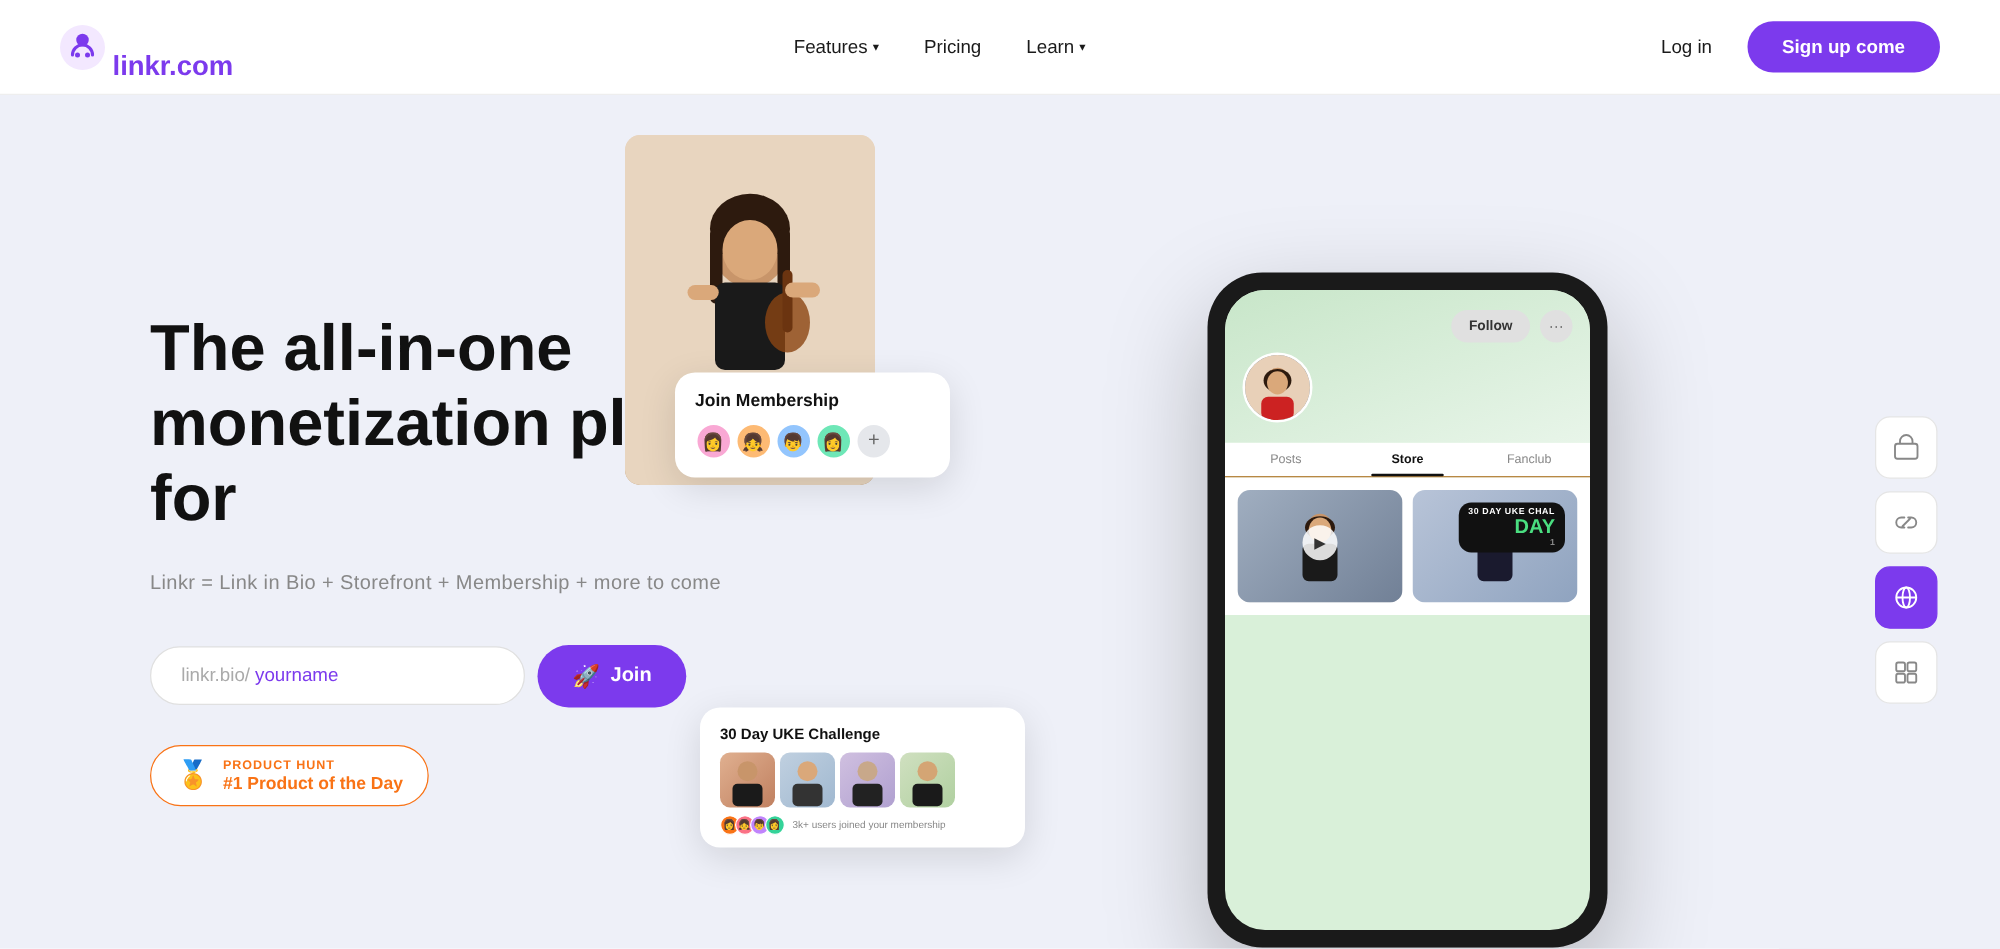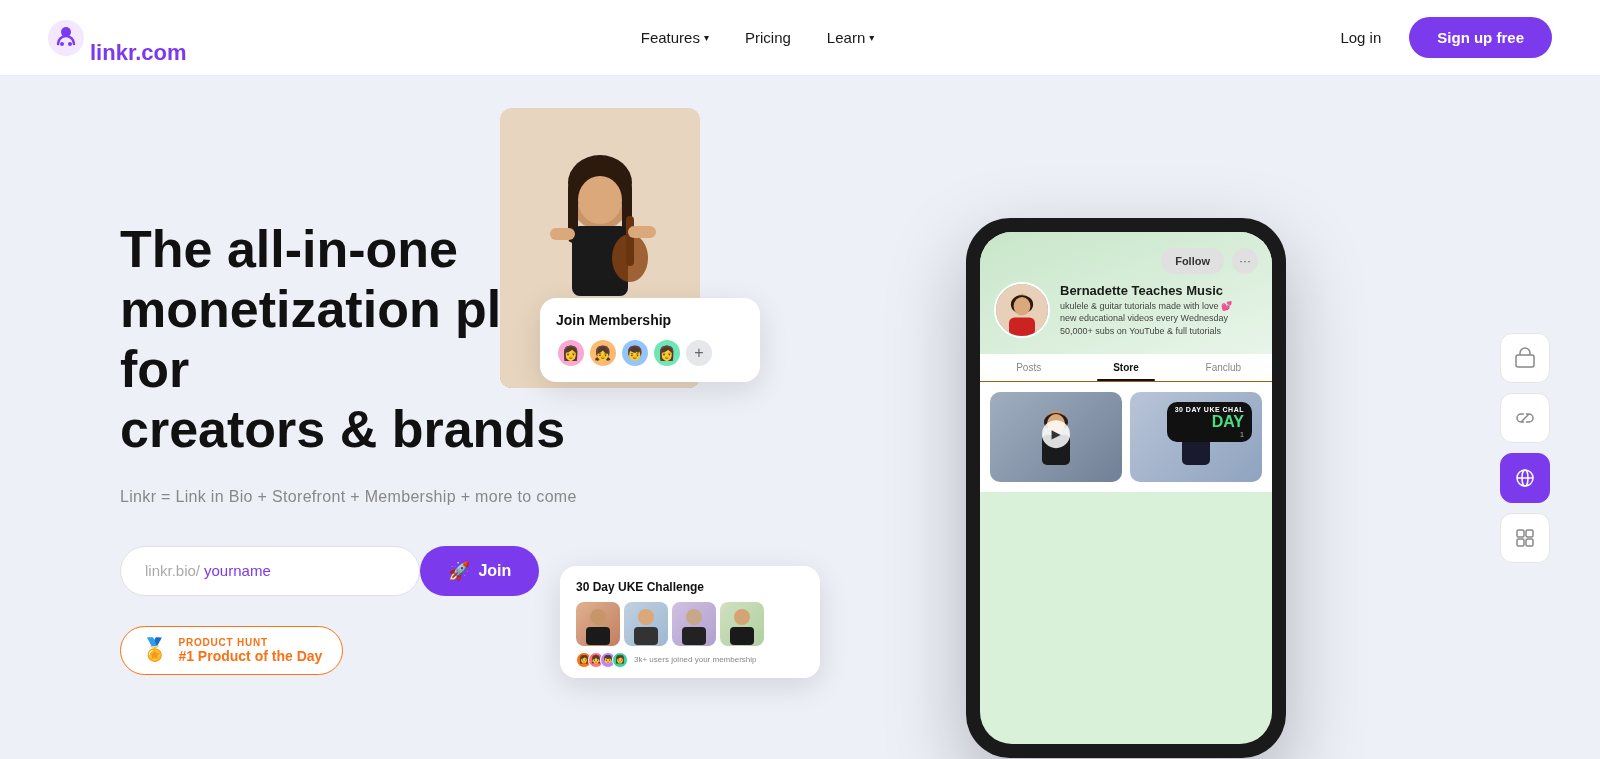--- a/index.html
+++ b/index.html
@@ -37,21 +37,21 @@
     .hero-left { max-width: 560px; flex-shrink: 0; }
     .hero-title {
       font-size: 52px; font-weight: 800; line-height: 1.15; color: #111;
       margin-bottom: 28px;
     }
     .hero-subtitle {
       font-size: 16px; color: #888; margin-bottom: 40px; letter-spacing: 0.02em;
     }
 
     
-    .hero-input-row { display: flex; gap: 0; margin-bottom: 30px; }
+    .hero-input-row { display: flex; align-items: center; gap: 10px; margin-bottom: 30px; }
     .hero-input-wrap {
       background: #fff; border-radius: 40px; padding: 14px 24px;
       display: flex; align-items: center; gap: 4px; border: 1.5px solid #e0e0e0;
       width: 300px;
     }
     .hero-input-prefix { font-size: 15px; color: #aaa; }
     .hero-input {
       border: none; outline: none; font-size: 15px; color: #7c3aed;
       background: transparent; width: 160px; font-weight: 500;
     }
@@ -267,30 +267,29 @@
       <span>Pricing</span>
     </a>
     <a class="nav-link">
       <span>Learn</span>
       <span class="chevron">▾</span>
     </a>
   </div>
 
   <div class="nav-right">
     <span class="nav-login">Log in</span>
-    <button class="nav-signup">Sign up free</button>
+    <button class="nav-signup">Sign up come</button>
   </div>
 </nav>
 
 <section class="hero">
   <div class="hero-left">
     <h1 class="hero-title">
       <span>The all-in-one</span><br>
       <span>monetization platform for</span><br>
-      <span>creators &amp; brands</span>
     </h1>
     <p class="hero-subtitle">Linkr = Link in Bio + Storefront + Membership + more to come</p>
 
     <div class="hero-input-row">
       <div class="hero-input-wrap">
         <span class="hero-input-prefix">linkr.bio/</span>
         <input class="hero-input" type="text" placeholder="yourname" style="">
       </div>
       <button class="hero-claim-btn">
         <span class="claim-emoji">🚀</span>
@@ -358,24 +357,20 @@
               <div class="profile-avatar-row">
                 <div class="profile-avatar">
                   <svg viewBox="0 0 56 56" fill="none">
                     <circle cx="28" cy="28" r="28" fill="#e8d0b8"></circle>
                     <ellipse cx="28" cy="22" rx="10" ry="11" fill="#c8956a"></ellipse>
                     <ellipse cx="28" cy="22" rx="12" ry="10" fill="#2d1a0e"></ellipse>
                     <ellipse cx="28" cy="24" rx="9" ry="10" fill="#daa87a"></ellipse>
                     <rect x="14" y="36" width="28" height="20" rx="6" fill="#cc2222"></rect>
                   </svg>
                 </div>
-                <div class="profile-info">
-                  <div class="profile-name">Bernadette Teaches Music</div>
-                  <div class="profile-bio">ukulele &amp; guitar tutorials made with love 💕<br>new educational videos every Wednesday<br>50,000+ subs on YouTube &amp; full tutorials</div>
-                </div>
               </div>
             </div>
 
             <div class="profile-tabs">
               <div class="profile-tab">Posts</div>
               <div class="profile-tab active">Store</div>
               <div class="profile-tab">Fanclub</div>
             </div>
 
             <div class="posts-area">

